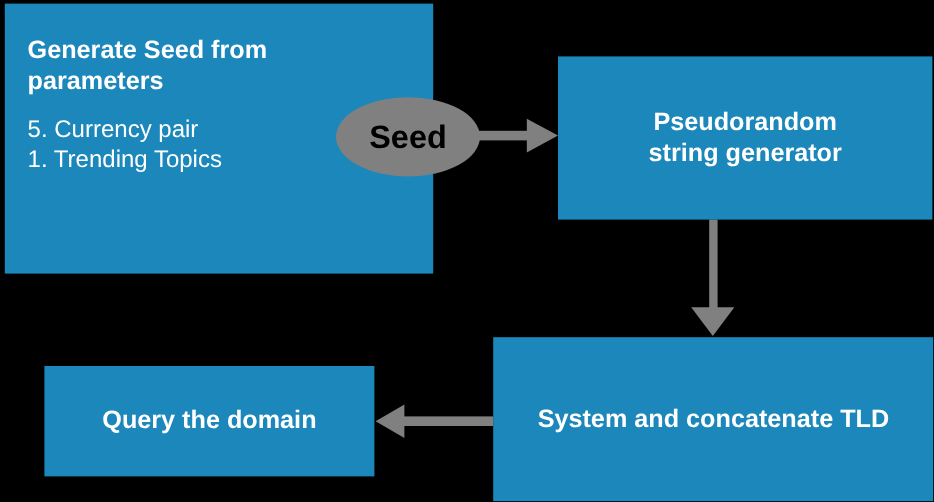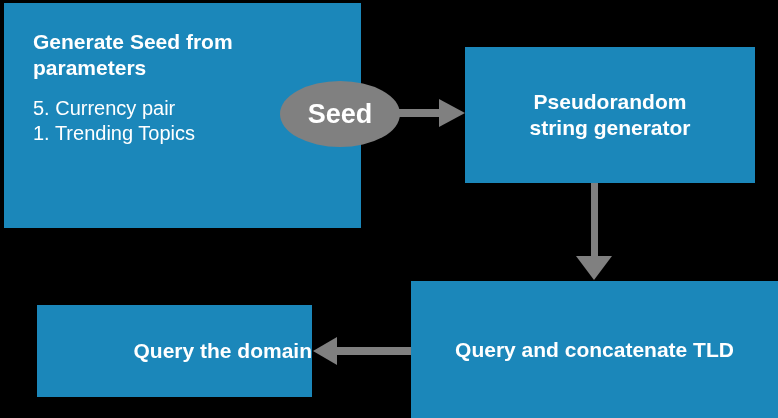--- a/index.html
+++ b/index.html
@@ -32,21 +32,21 @@
     font-weight: bold;
     font-size: 21px;
     line-height: 26px;
   }
   
   .seed-params {
     left: 4px;
     top: 3px;
     width: 357px;
     height: 225px;
-    padding: 26px 20px 0 29px;
+    padding: 26px 20px 0 19px;
   }
   .seed-params .heading {
     font-weight: bold;
     font-size: 21px;
     line-height: 26px;
     width: 240px;
     margin-bottom: 15px;
   }
   .seed-params .param-list {
     font-size: 20px;
@@ -55,48 +55,47 @@
   }
   
   .seed-ellipse {
     position: absolute;
     left: 280px;
     top: 81px;
     width: 120px;
     height: 66px;
     background: #808080;
     border-radius: 50%;
-    color: #ffffff;
+    color: #000000;
     font-weight: bold;
     font-size: 27px;
     display: flex;
     align-items: center;
     justify-content: center;
   }
   
   .generator-box {
     left: 465px;
     top: 47px;
-    width: 290px;
+    width: 312px;
     height: 136px;
   }
   
   .tld-box {
     left: 411px;
     top: 281px;
     width: 367px;
     height: 137px;
   }
   
   .query-box {
     left: 37px;
     top: 305px;
     width: 275px;
     height: 92px;
-    align-items: flex-end;
   }
   
   .arrow-shaft {
     position: absolute;
     background: #808080;
   }
   .arrow-head {
     position: absolute;
     width: 0;
     height: 0;
@@ -163,21 +162,21 @@
 
   <div class="bluebox center generator-box">
     <div class="box-title">Pseudorandom</div>
     <div class="box-title">string generator</div>
   </div>
 
   <div class="arrow-shaft shaft-down"></div>
   <div class="arrow-head head-down"></div>
 
   <div class="bluebox center tld-box">
-    <div class="box-title">Query and concatenate TLD</div>
+    <div class="box-title">System and concatenate TLD</div>
   </div>
 
   <div class="arrow-shaft shaft-left"></div>
   <div class="arrow-head head-left"></div>
 
   <div class="bluebox center query-box">
     <div class="box-title">Query the domain</div>
   </div>
 
 </div>

